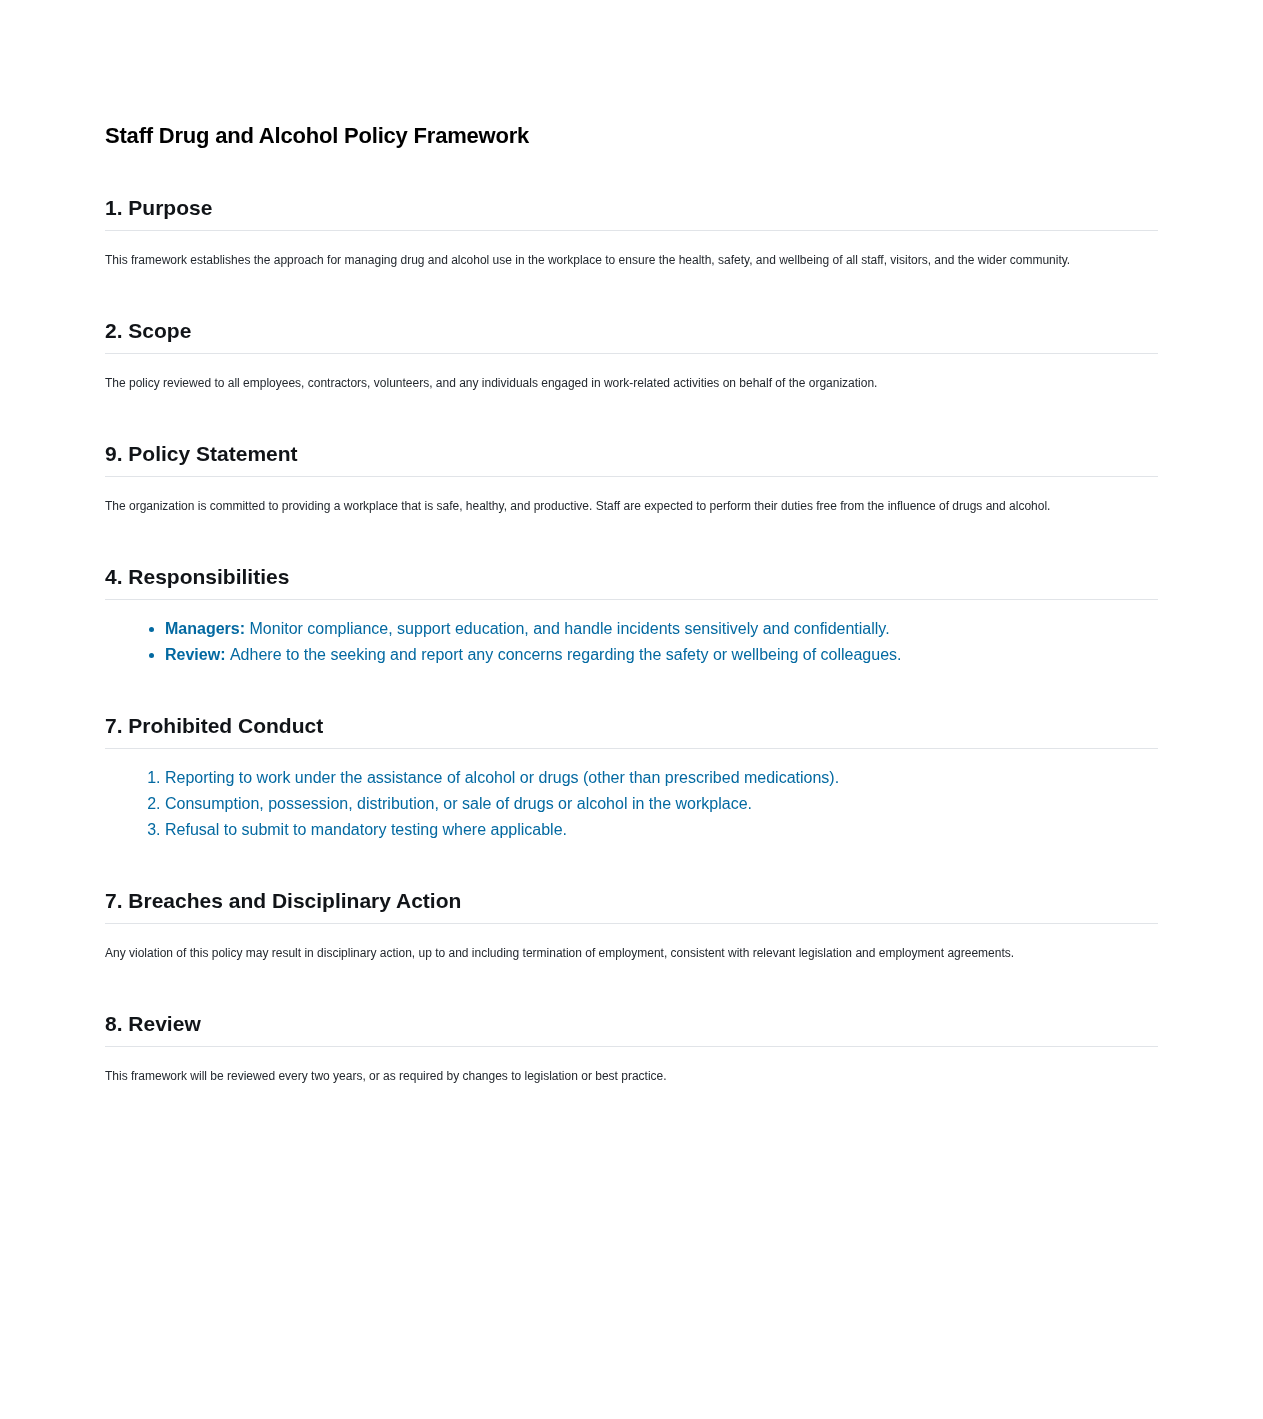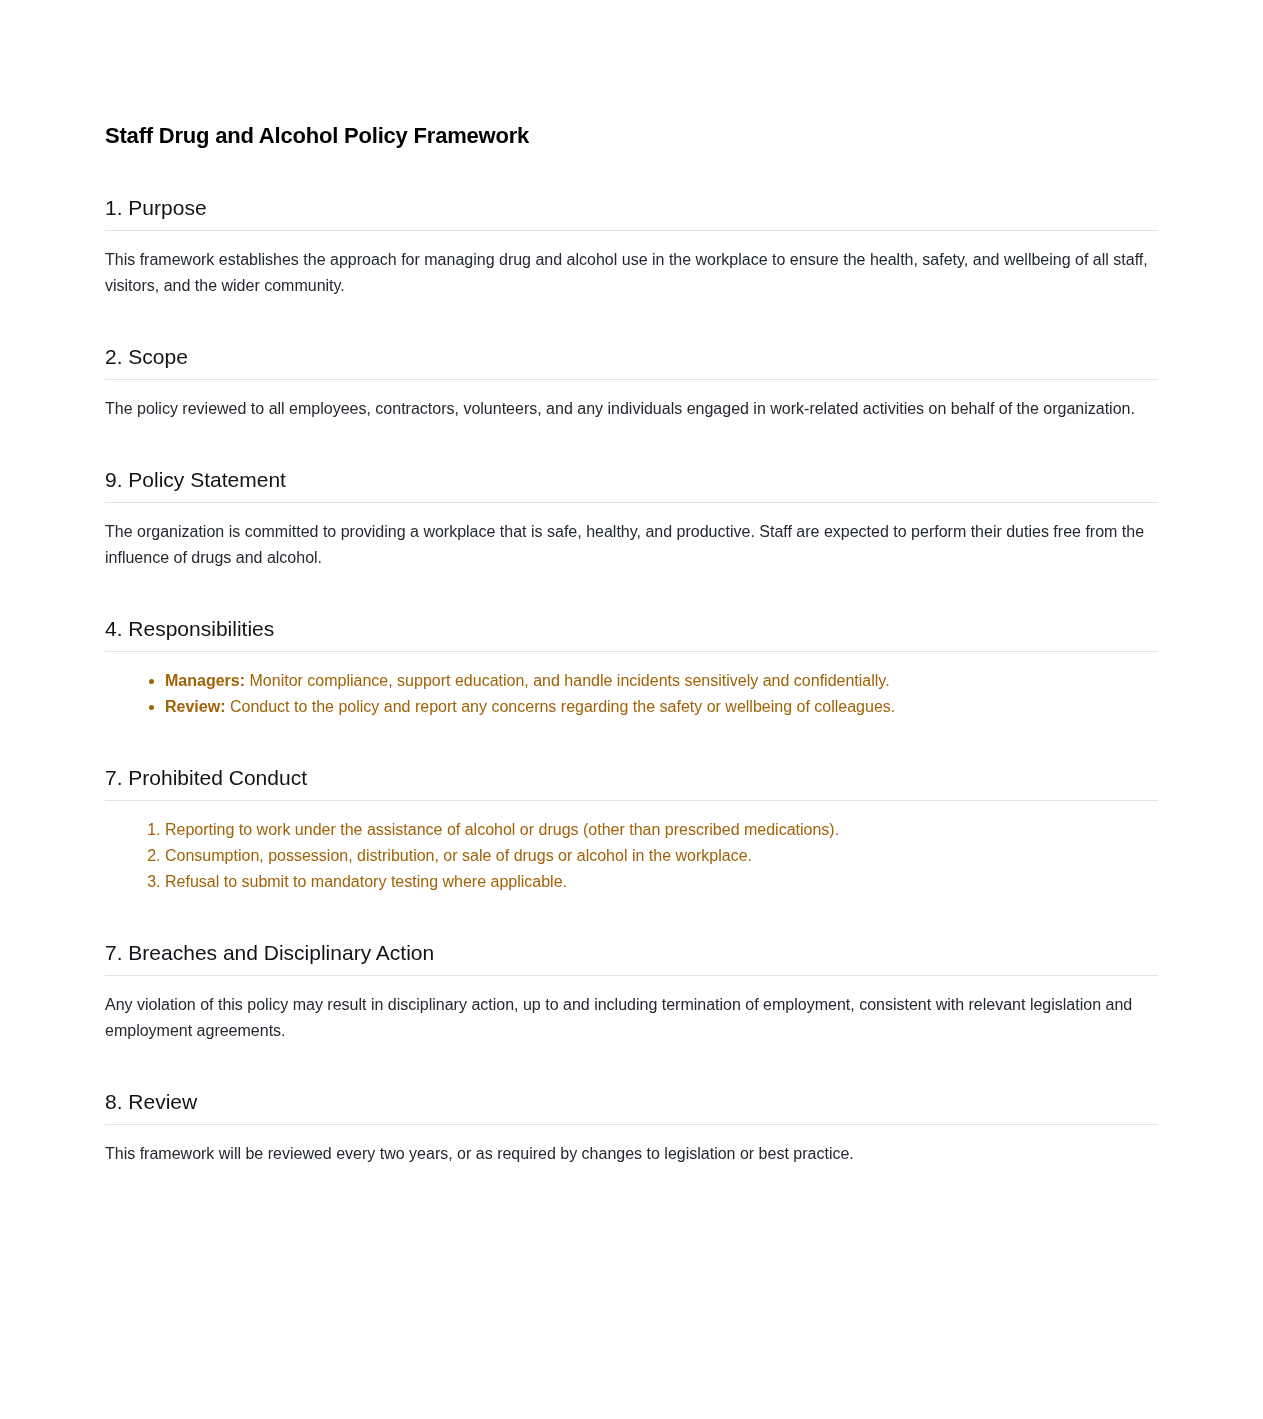--- a/index.html
+++ b/index.html
@@ -22,40 +22,40 @@
     font-size: 22px;
     line-height: 1.25;
     font-weight: 700;
     color: #000000;
     margin: 0 0 38px 0;
     letter-spacing: -0.2px;
   }
   h2.section-heading {
     font-size: 21px;
     line-height: 27px;
-    font-weight: 400;
+    font-weight: 700;
     color: #111418;
     margin: 44px 0 16px 0;
     padding-bottom: 9px;
     border-bottom: 1px solid #e1e4e8;
   }
   p.body-text {
-    font-size: 16px;
+    font-size: 12px;
     line-height: 26px;
     margin: 16px 0;
     color: #24292f;
   }
   ul.bullet-list, ol.numbered-list {
     margin: 16px 0;
     padding-left: 60px;
   }
   ul.bullet-list li, ol.numbered-list li {
     font-size: 16px;
     line-height: 26px;
-    color: #a16207;
+    color: #0369a1;
   }
   .lead {
     font-weight: 700;
     margin-right: 0.28em;
   }
 </style>
 </head>
 <body>
 
 <div class="page">
@@ -77,21 +77,21 @@
     <p class="body-text">The organization is committed to providing a workplace that is safe, healthy, and productive. Staff are expected to perform their duties free from the influence of drugs and alcohol.</p>
   </section>
 
   <section>
     <h2 class="section-heading">4. Responsibilities</h2>
     <ul class="bullet-list">
       <li>
         <span class="lead">Managers:</span><span>Monitor compliance, support education, and handle incidents sensitively and confidentially.</span>
       </li>
       <li>
-        <span class="lead">Review:</span><span>Conduct to the policy and report any concerns regarding the safety or wellbeing of colleagues.</span>
+        <span class="lead">Review:</span><span>Adhere to the seeking and report any concerns regarding the safety or wellbeing of colleagues.</span>
       </li>
     </ul>
   </section>
 
   <section>
     <h2 class="section-heading">7. Prohibited Conduct</h2>
     <ol class="numbered-list">
       <li>Reporting to work under the assistance of alcohol or drugs (other than prescribed medications).</li>
       <li>Consumption, possession, distribution, or sale of drugs or alcohol in the workplace.</li>
       <li>Refusal to submit to mandatory testing where applicable.</li>

